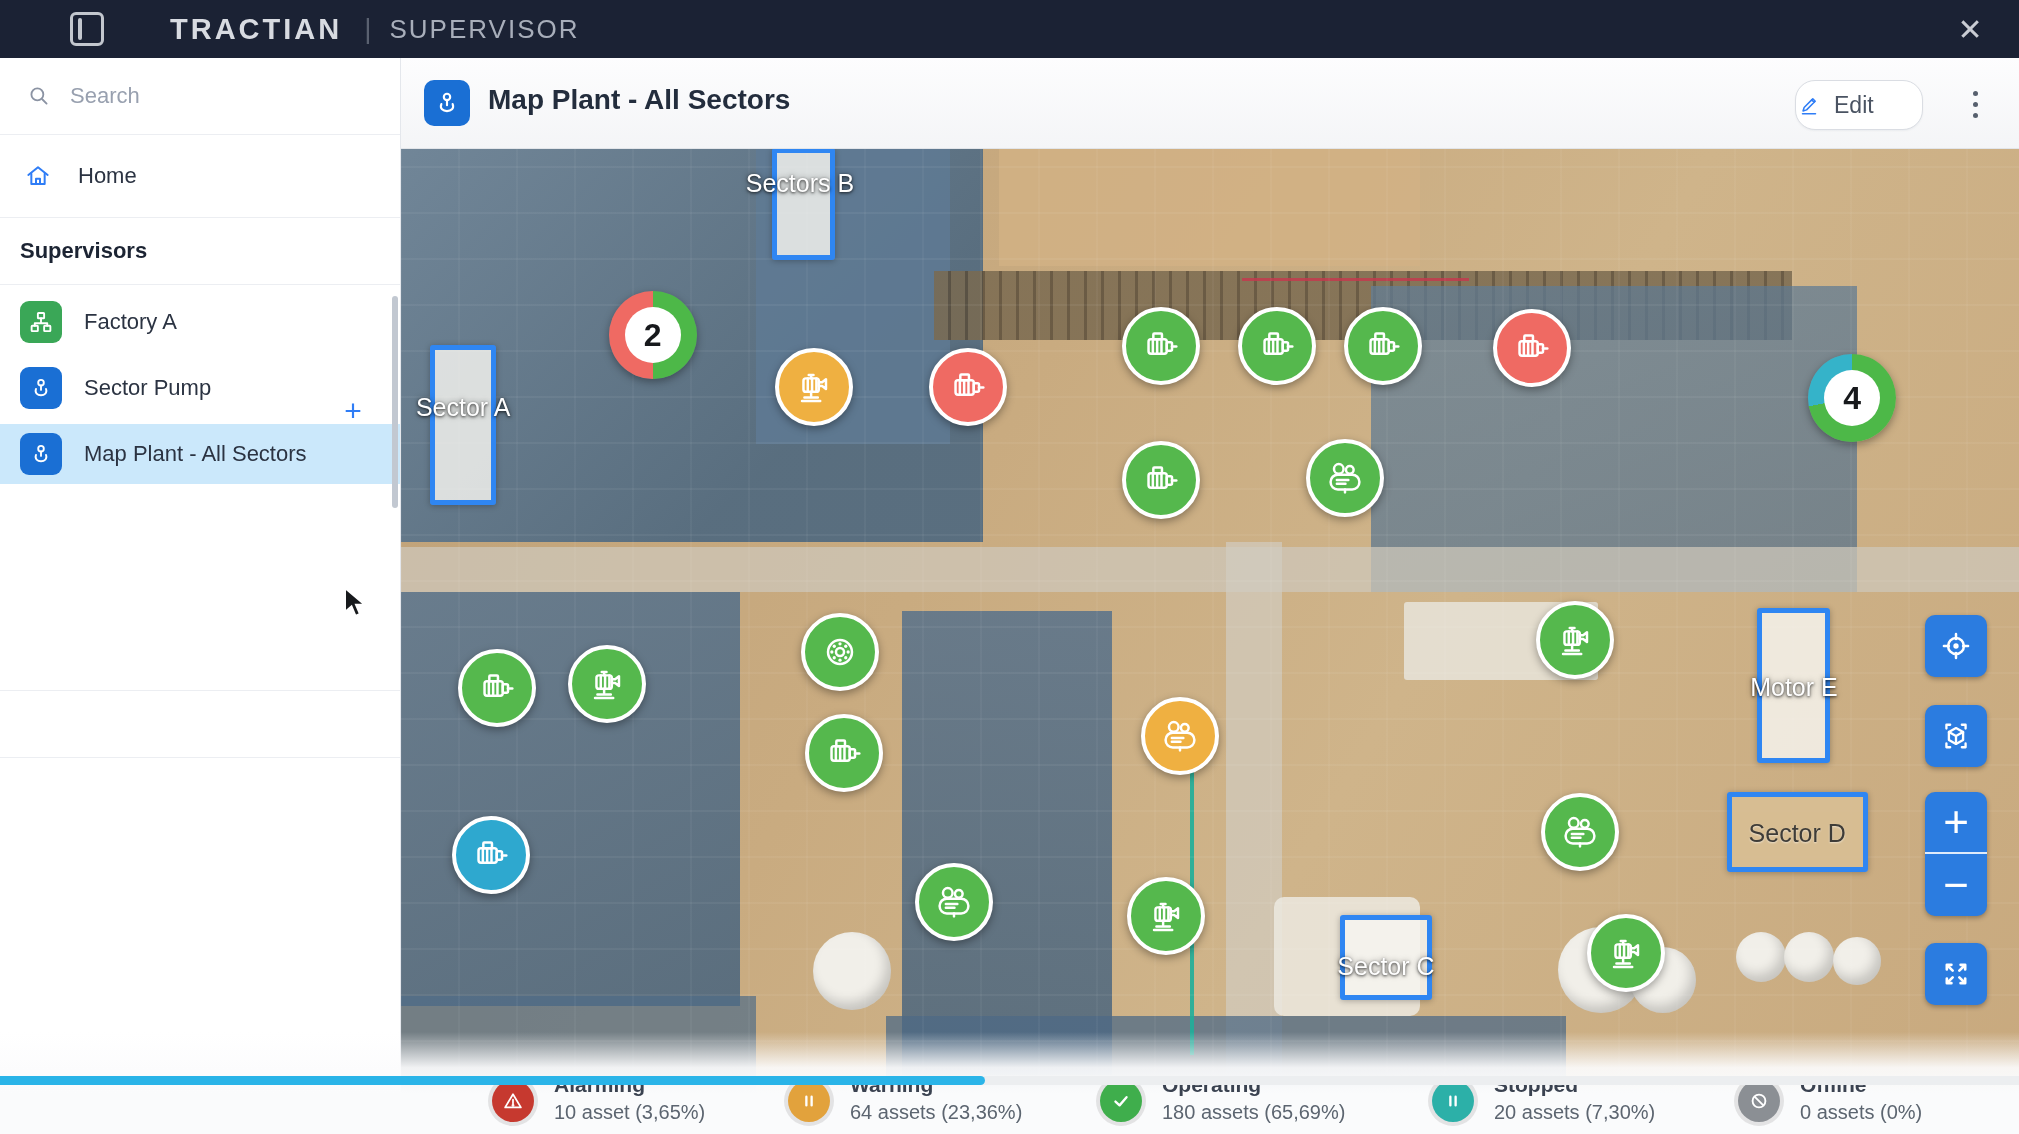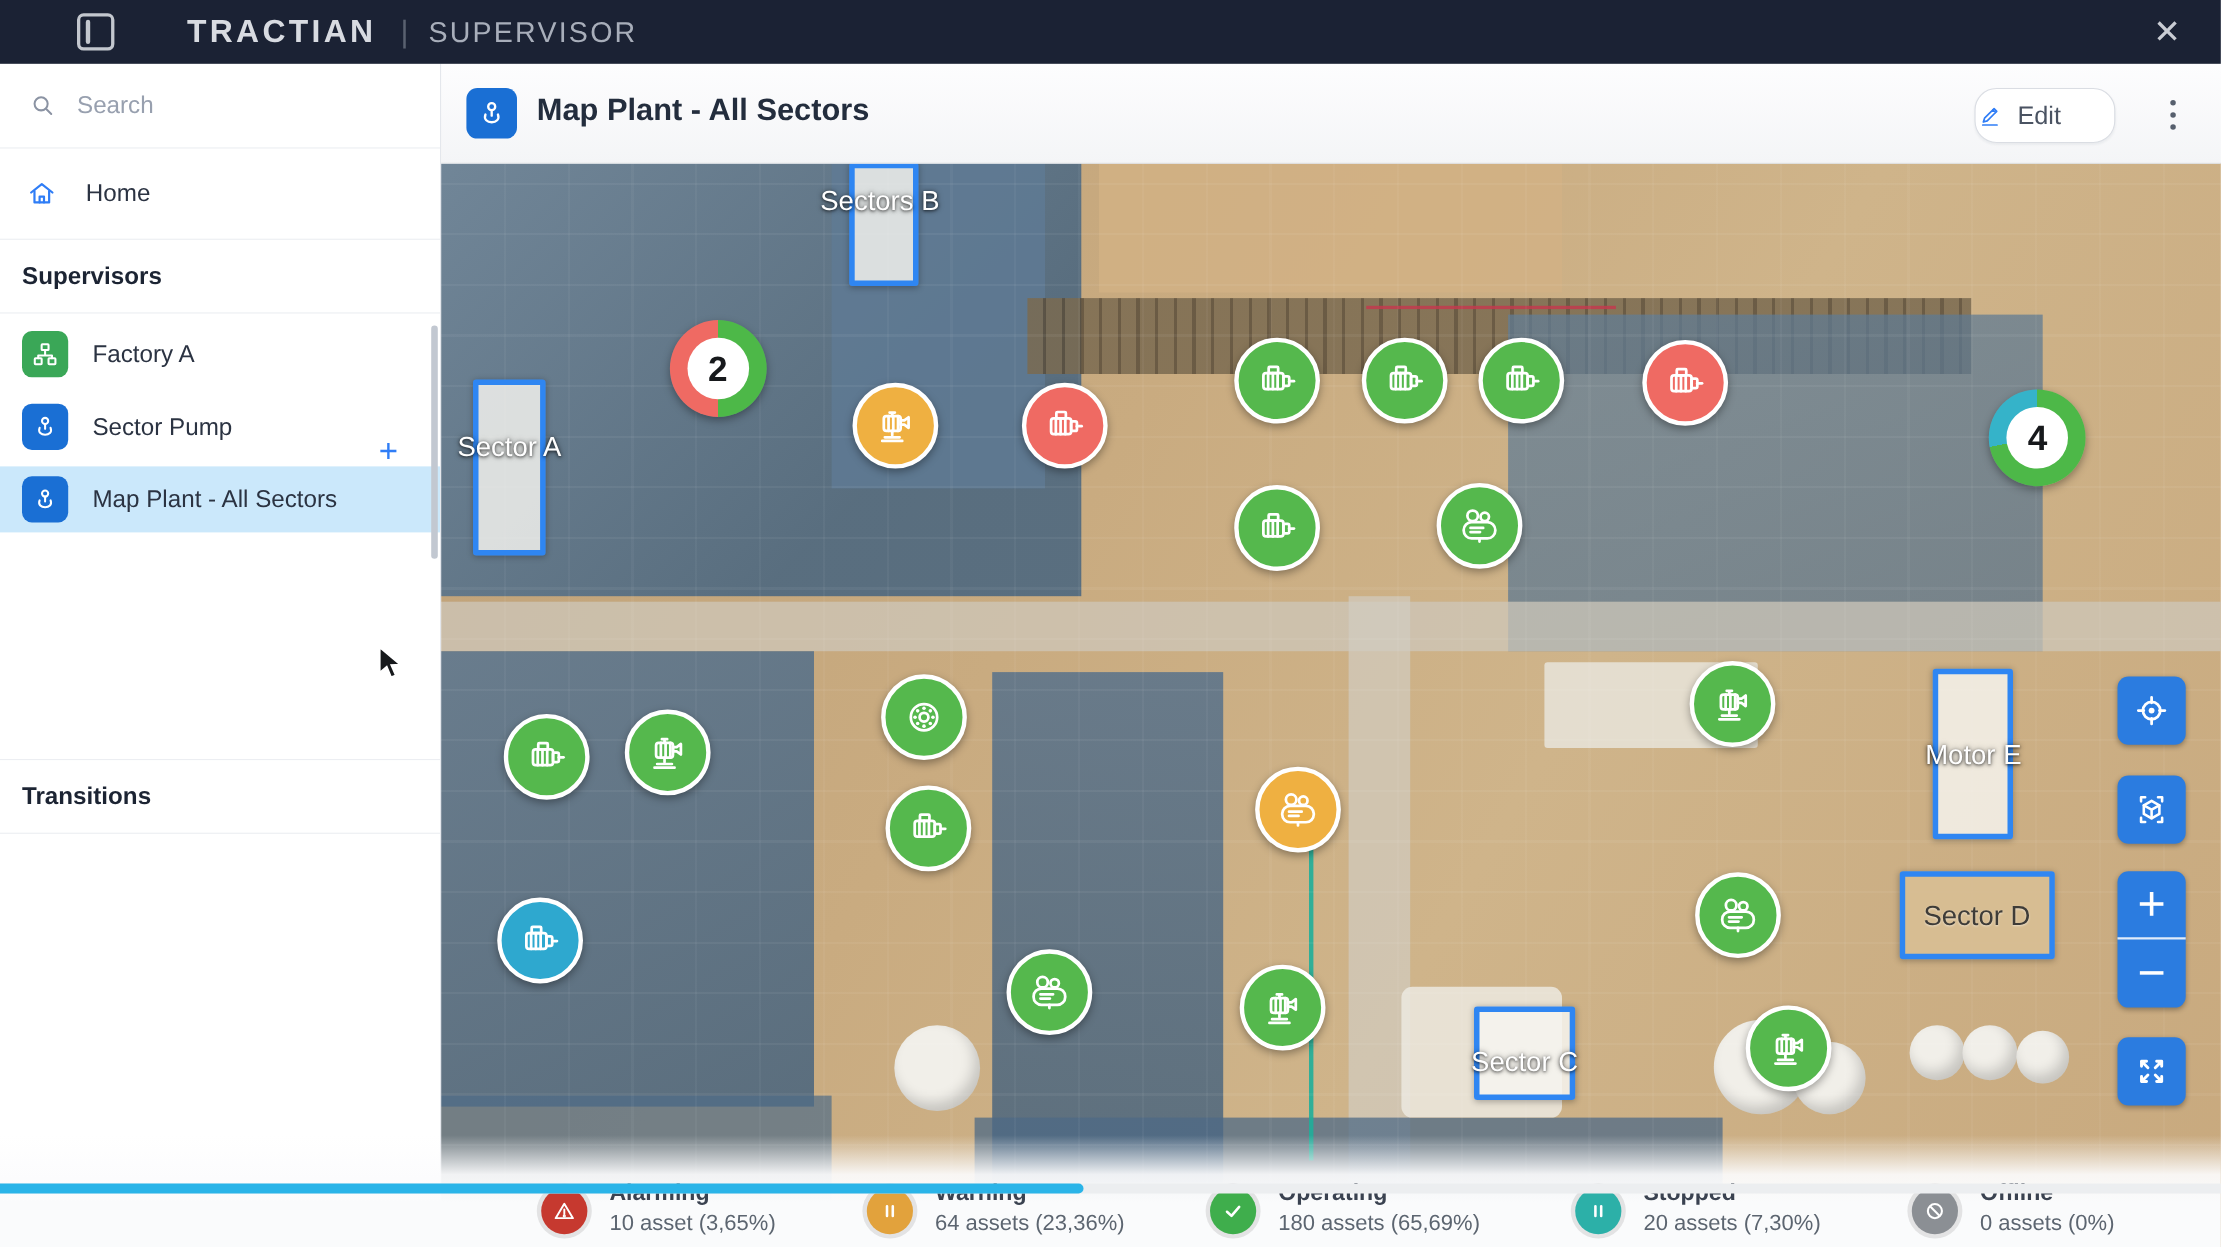--- a/index.html
+++ b/index.html
@@ -284,24 +284,20 @@
           <span class="sq" style="background:#1a6fd4">
             <svg viewBox="0 0 48 48">
               <use href="#i-pin"></use>
             </svg>
           </span>
           <span class="lbl">Map Plant - All Sectors</span>
         </div>
       </nav>
 
     <div class="sb-divider" style="top:632px"></div>
-    <div class="sec-head" style="top:633px;height:66px">
-      <span class="lbl">Transitions</span>
-
-    </div>
     <div class="sb-divider" style="top:699px"></div>
 
     <div class="sb-scroll"></div>
   </aside>
 
   <div class="panel-header">
     <div class="title-icon">
       <svg viewBox="0 0 48 48">
           <use href="#i-pin"></use>
         </svg>

